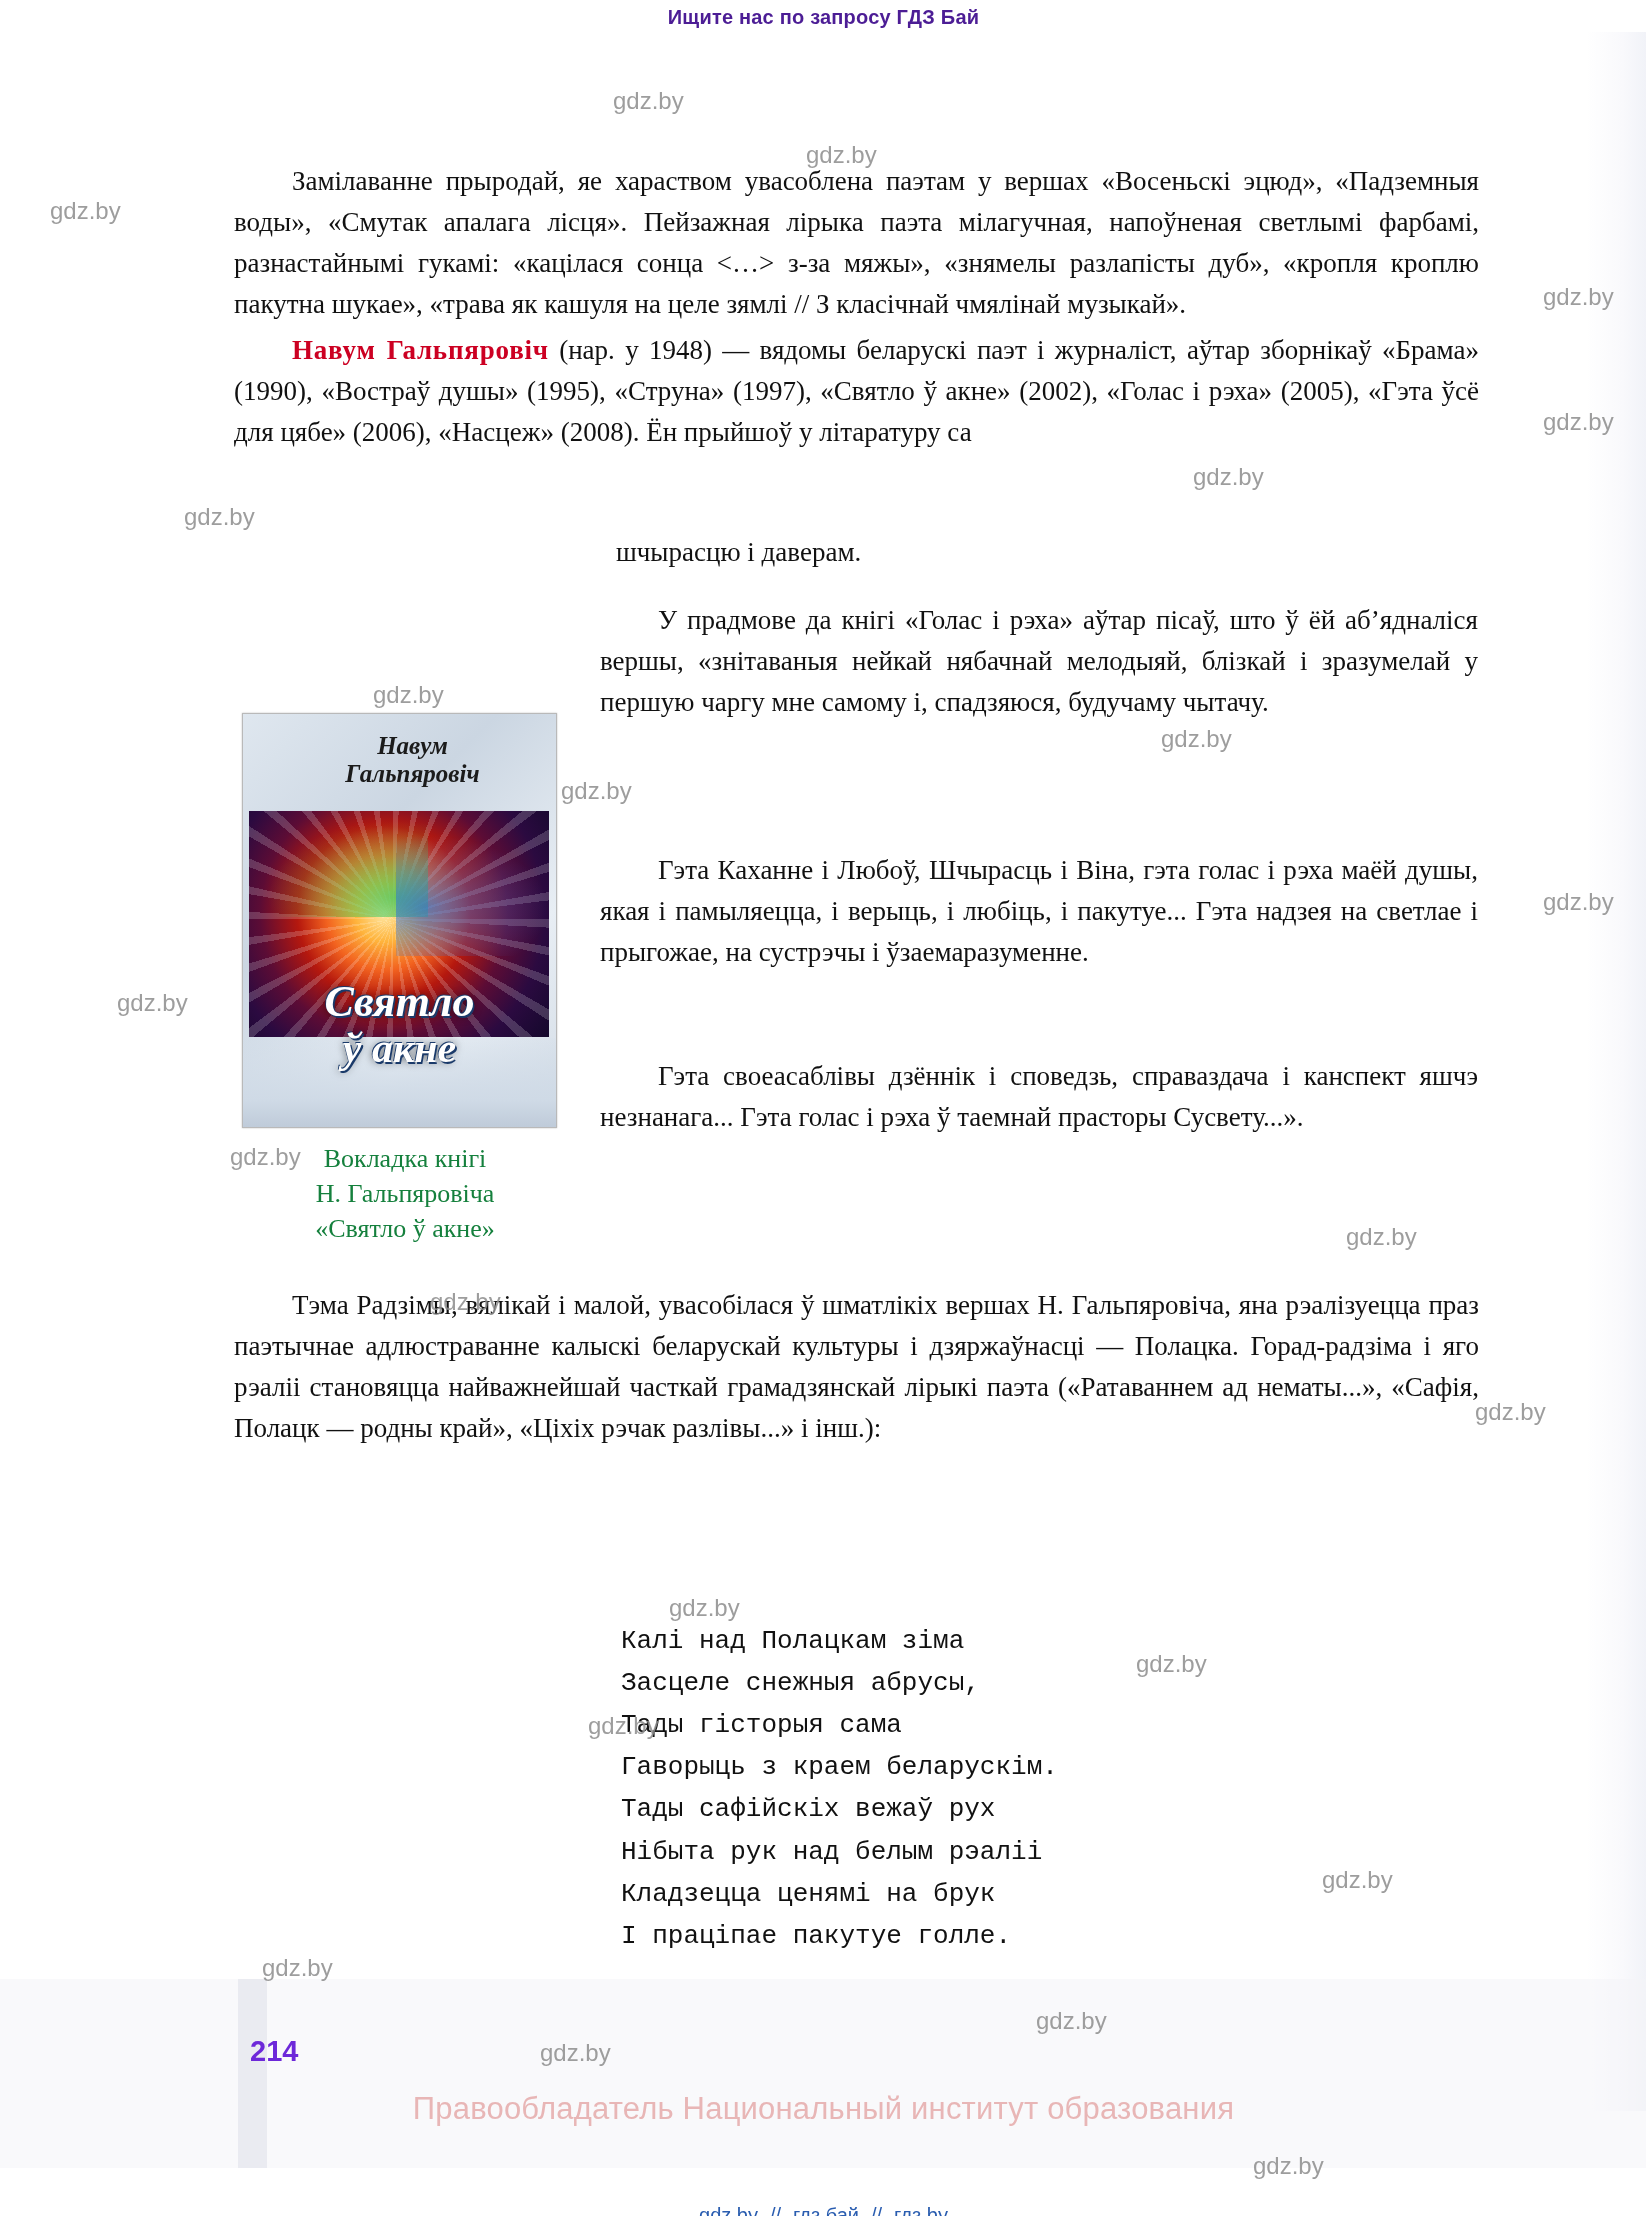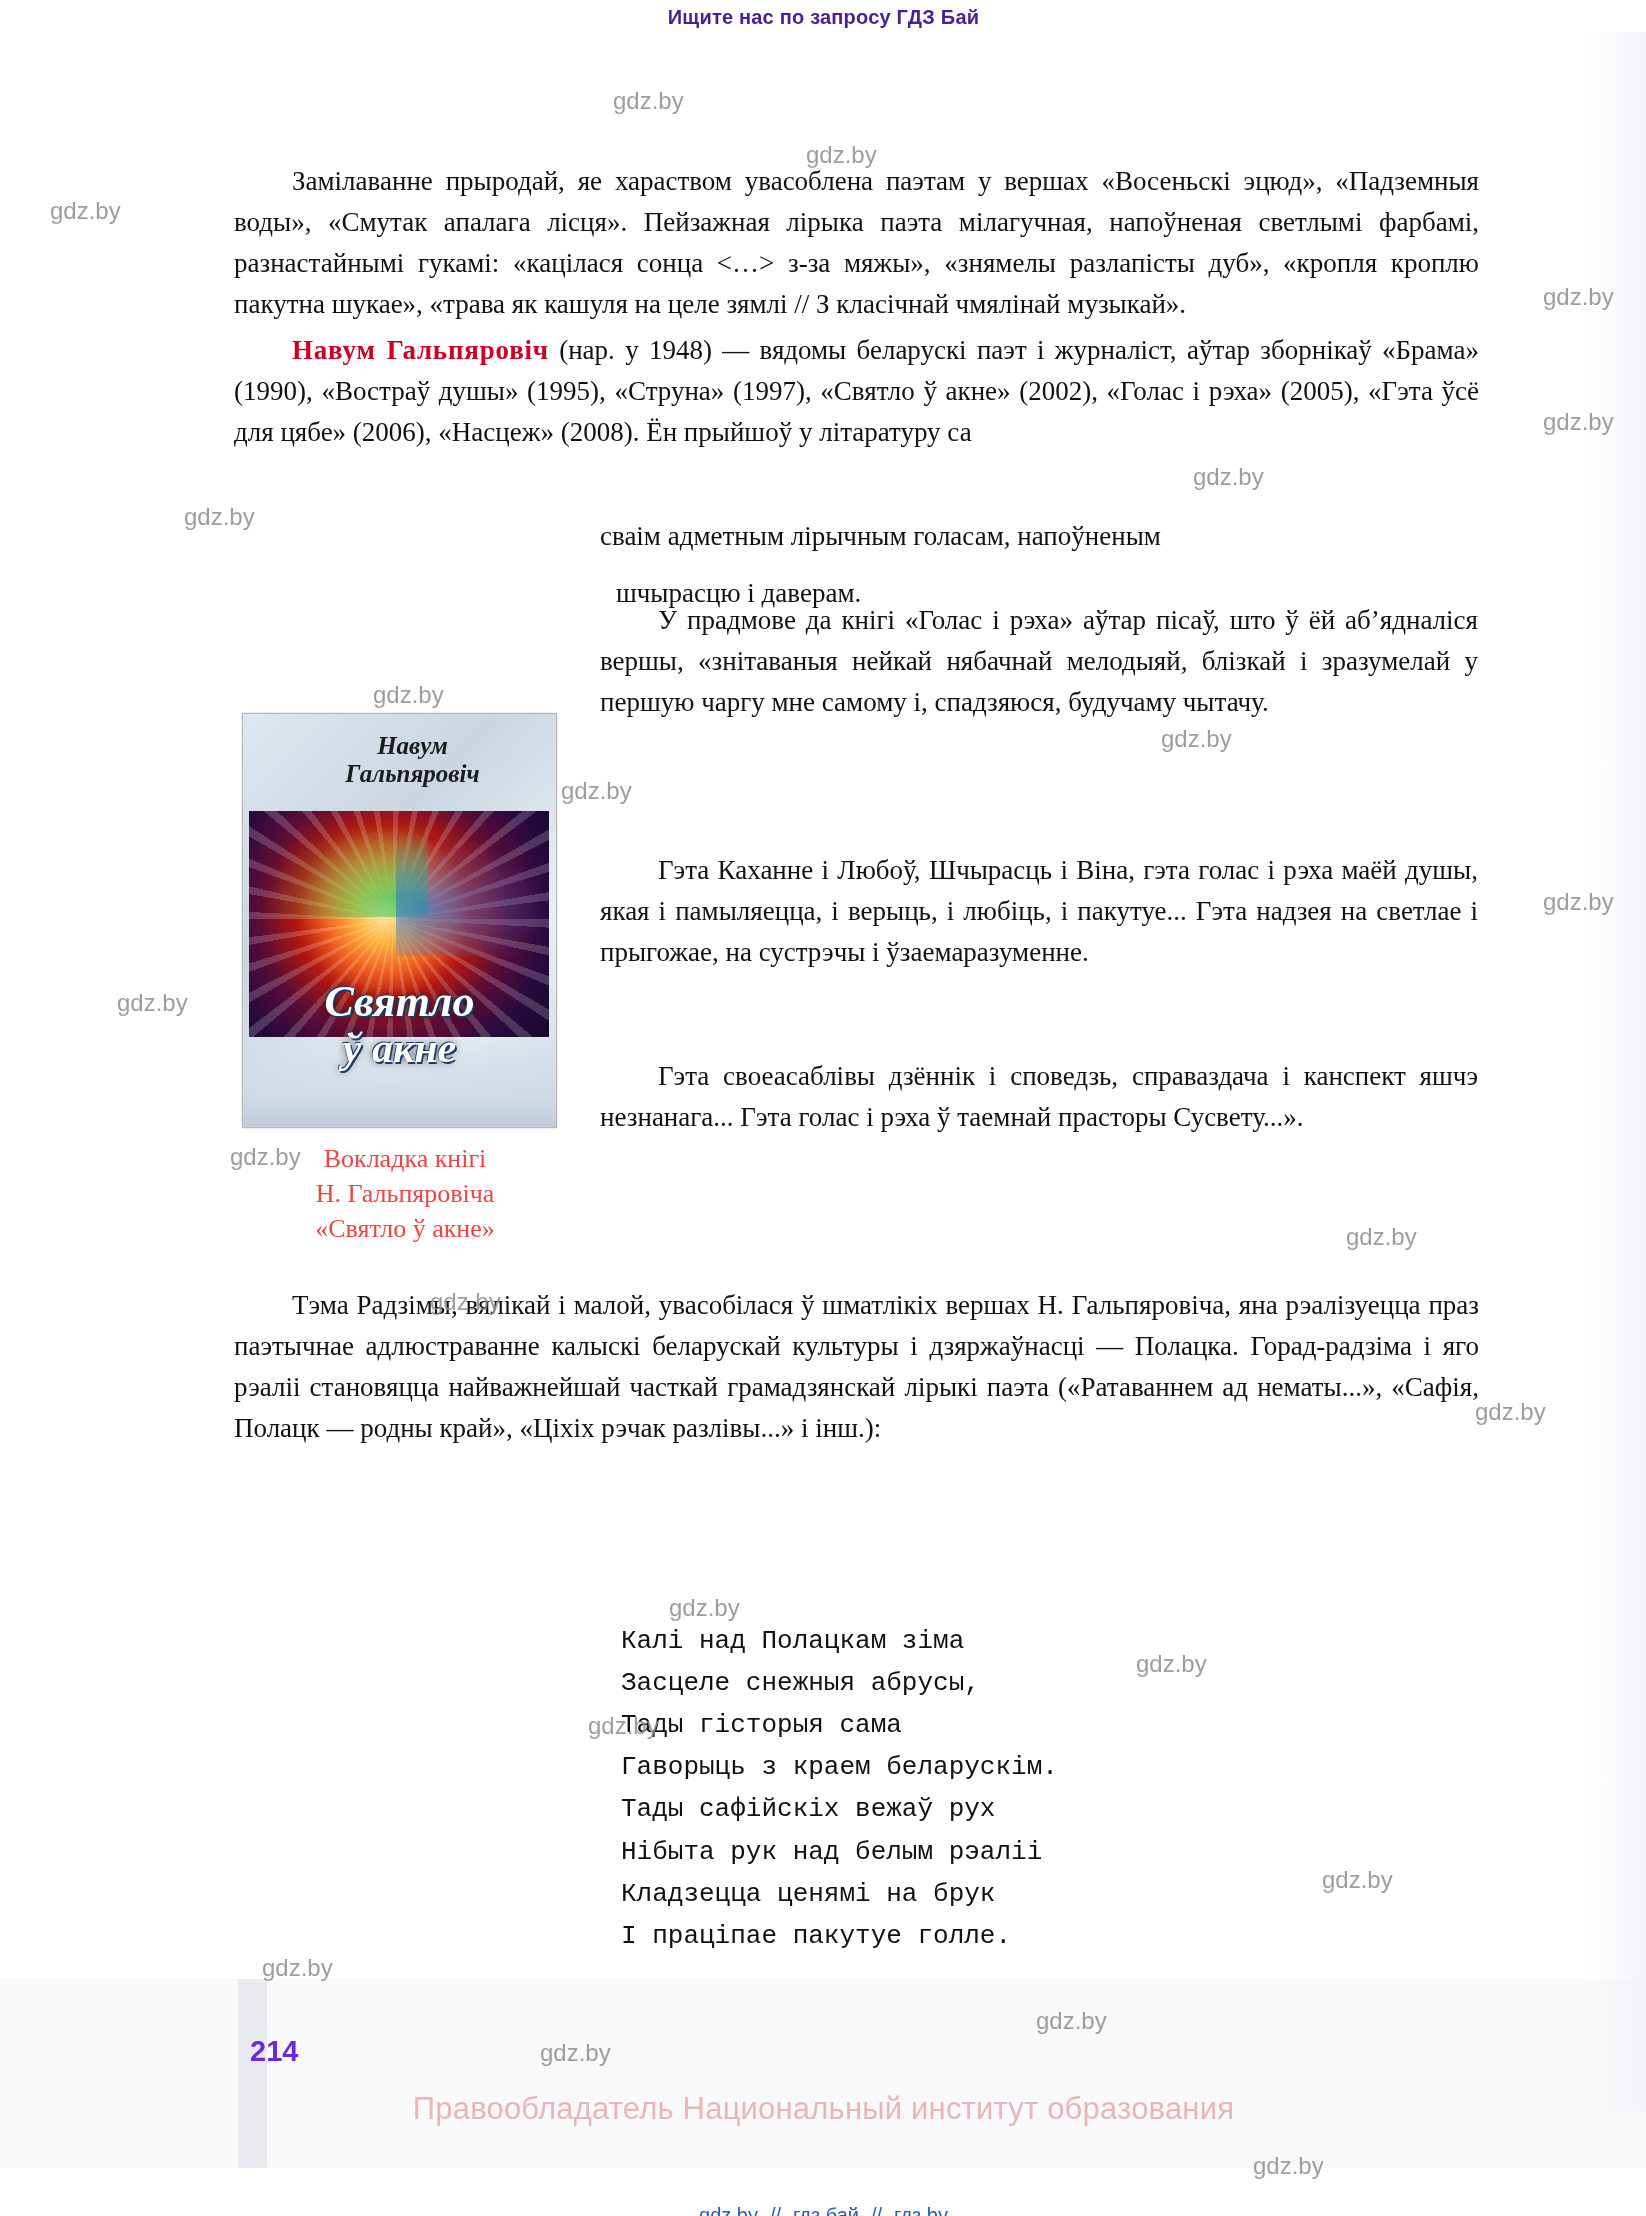--- a/index.html
+++ b/index.html
@@ -194,21 +194,21 @@
     left: 0;
     width: 313px;
     height: 89px;
     background: linear-gradient(to bottom, rgba(205,220,235,.1), #cfdae6 70%, #bfcbd9 100%);
   }
   .caption {
     margin-top: 13px;
     text-align: center;
     font-size: 26px;
     line-height: 1.35;
-    color: #ef4444;
+    color: #15803d;
   }
 
   
   .poem {
     position: absolute;
     left: 621px;
     top: 1588px;
     font-family: Liberation Mono, monospace;
     font-size: 26px;
     line-height: 1.62;
@@ -277,21 +277,20 @@
 
   <div class="text-col" style="top:129px; width:1245px;">
     <p class="para">Замілаванне прыродай, яе хараством увасоблена паэтам у вершах «Восеньскі эцюд», «Падземныя воды», «Смутак апалага лісця». Пейзажная лірыка паэта мілагучная, напоўненая светлымі фарбамі, разнастайнымі гукамі: «кацілася сонца &lt;…&gt; з-за мяжы», «знямелы разлапісты дуб», «кропля кроплю пакутна шукае», «трава як кашуля на целе зямлі // З класічнай чмялінай музыкай».</p>
   </div>
 
   <div class="wrap-block" style="top:298px;">
     <p class="para"><span class="author-name">Навум Гальпяровіч</span><span> (нар. у 1948) — вядомы беларускі паэт і журналіст, аўтар зборнікаў «Брама» (1990), «Востраў душы» (1995), «Струна» (1997), «Святло ў акне» (2002), «Голас і рэха» (2005), «Гэта ўсё для цябе» (2006), «Насцеж» (2008). Ён прыйшоў у літаратуру са</span></p>
   </div>
 
   <div class="wrap-block" style="top:484px; left:600px; width:878px; text-align:justify;">
-    <p class="noindent" style="margin:0;">сваім адметным лірычным голасам, напоўненым</p>
     <p class="noindent" style="margin:16px;">шчырасцю і даверам.</p>
   </div>
 
   <div class="wrap-block" style="top:568px; left:600px; width:878px;">
     <p class="para">У прадмове да кнігі «Голас і рэха» аўтар пісаў, што ў ёй аб’ядналіся вершы, «знітаваныя нейкай нябачнай мелодыяй, блізкай і зразумелай у першую чаргу мне самому і, спадзяюся, будучаму чытачу.</p>
   </div>
 
   <div class="wrap-block" style="top:818px; left:600px; width:878px;">
     <p class="para">Гэта Каханне і Любоў, Шчырасць і Віна, гэта голас і рэха маёй душы, якая і памыляецца, і верыць, і любіць, і пакутуе... Гэта надзея на светлае і прыгожае, на сустрэчы і ўзаемаразуменне.</p>
   </div>

